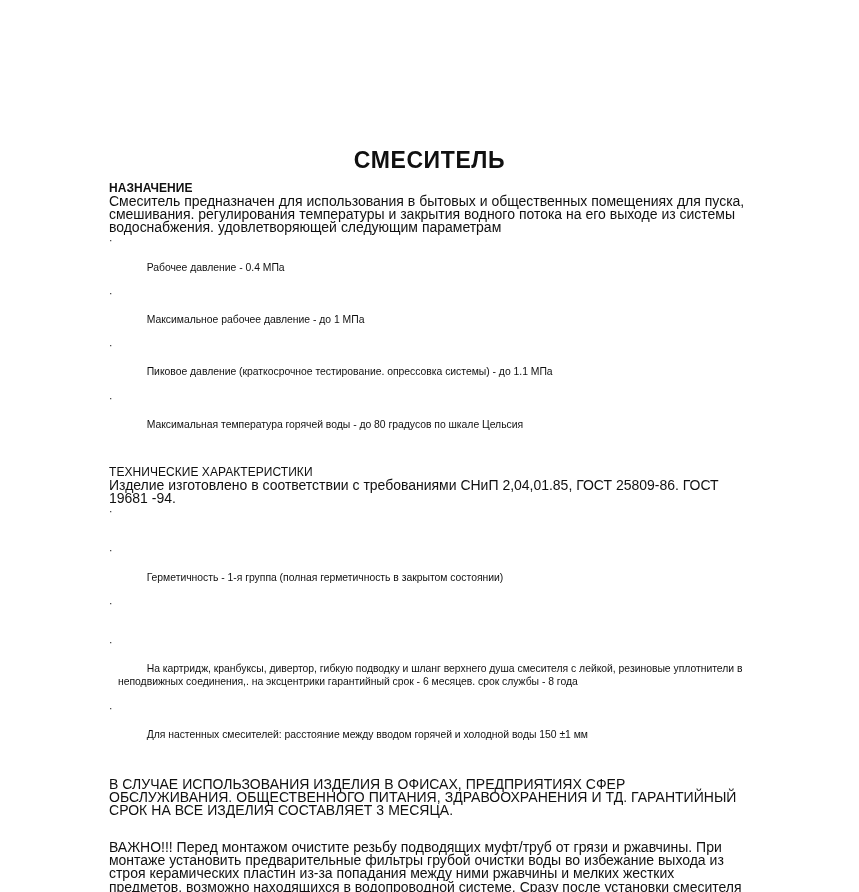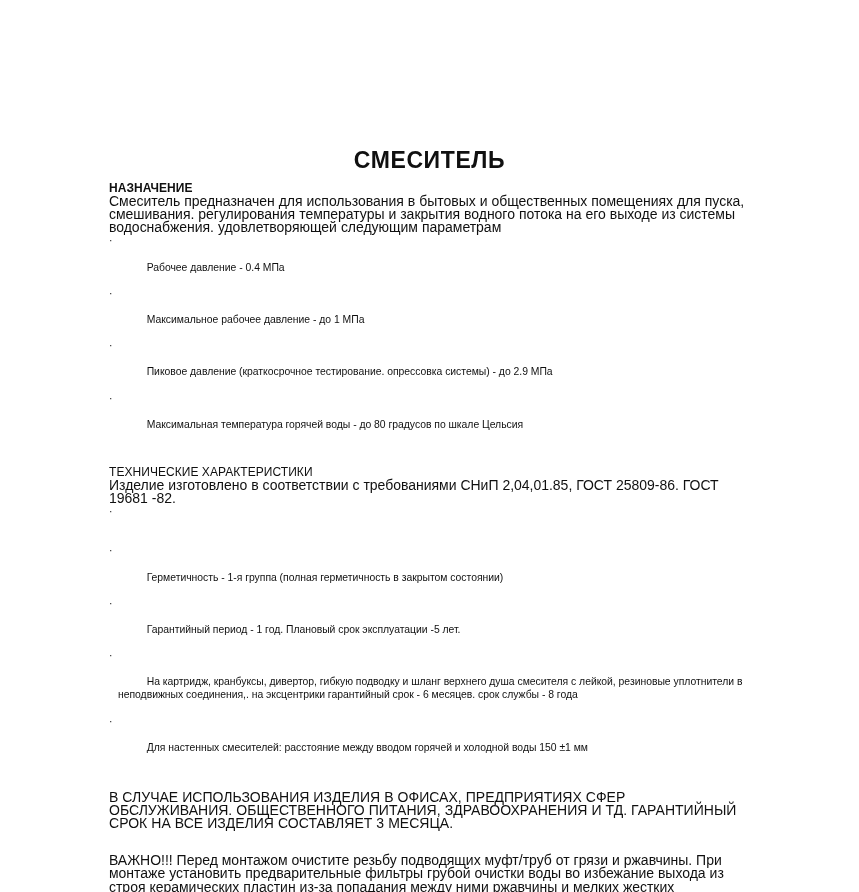--- a/index.html
+++ b/index.html
@@ -116,45 +116,44 @@
         <li>
           <span class="dot">·</span>
           <span>Рабочее давление - 0.4 МПа</span>
         </li>
         <li>
           <span class="dot">·</span>
           <span>Максимальное рабочее давление - до 1 МПа</span>
         </li>
         <li>
           <span class="dot">·</span>
-          <span>Пиковое давление (краткосрочное тестирование. опрессовка системы) - до 2.9 МПа</span>
+          <span>Пиковое давление (краткосрочное тестирование. опрессовка системы) - до 1.1 МПа</span>
         </li>
         <li>
           <span class="dot">·</span>
           <span>Максимальная температура горячей воды - до 80 градусов по шкале Цельсия</span>
         </li>
       </ul>
     </section>
 
     <div class="gap-sm"></div>
 
     <section class="section">
       <div class="section-heading">ТЕХНИЧЕСКИЕ ХАРАКТЕРИСТИКИ</div>
-      <p class="para">Изделие изготовлено в соответствии с требованиями СНиП 2,04,01.85, ГОСТ 25809-86. ГОСТ 19681 -82.</p>
+      <p class="para">Изделие изготовлено в соответствии с требованиями СНиП 2,04,01.85, ГОСТ 25809-86. ГОСТ 19681 -94.</p>
       <ul class="bullets">
         <li>
           <span class="dot">·</span>
         </li>
         <li>
           <span class="dot">·</span>
           <span>Герметичность - 1-я группа (полная герметичность в закрытом состоянии)</span>
         </li>
         <li>
           <span class="dot">·</span>
-          <span>Гарантийный период - 1 год. Плановый срок эксплуатации -5 лет.</span>
         </li>
         <li>
           <span class="dot">·</span>
           <span>На картридж, кранбуксы, дивертор, гибкую подводку и шланг верхнего душа смесителя с лейкой, резиновые уплотнители в неподвижных соединения,. на эксцентрики гарантийный срок - 6 месяцев. срок службы - 8 года</span>
         </li>
         <li>
           <span class="dot">·</span>
           <span>Для настенных смесителей: расстояние между вводом горячей и холодной воды 150 ±1 мм</span>
         </li>
       </ul>

